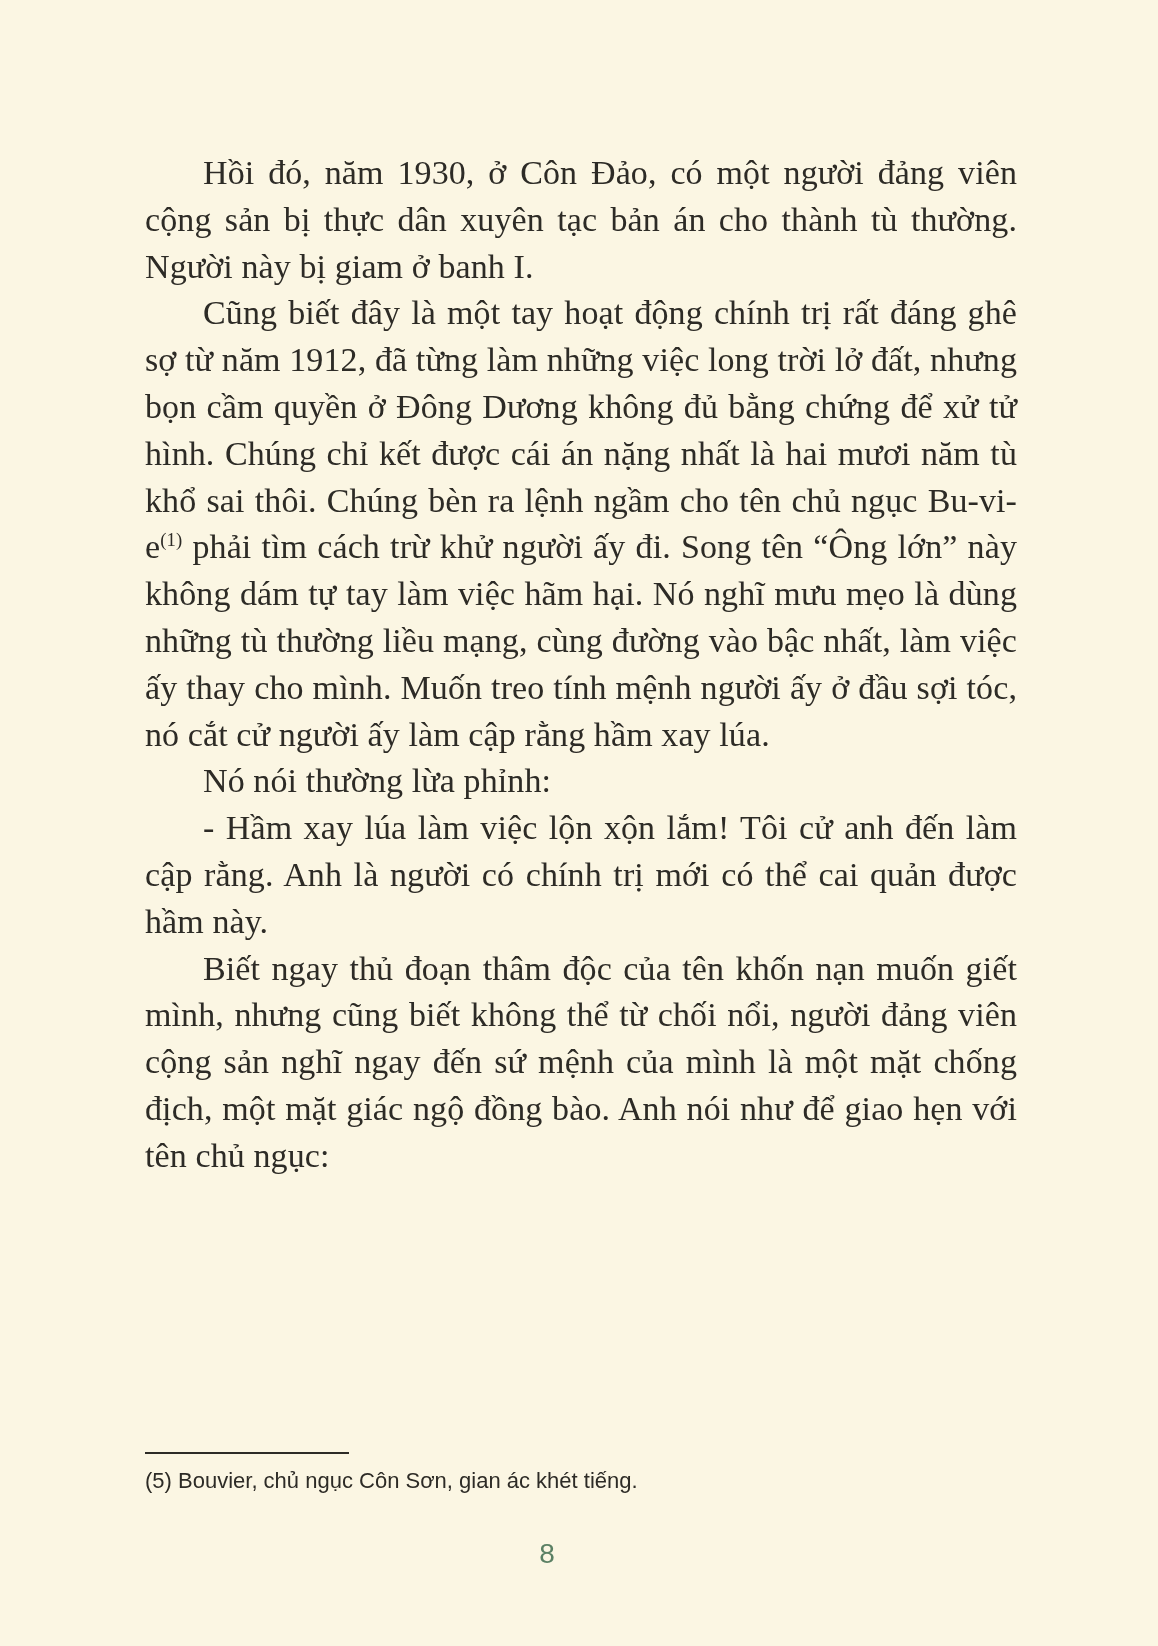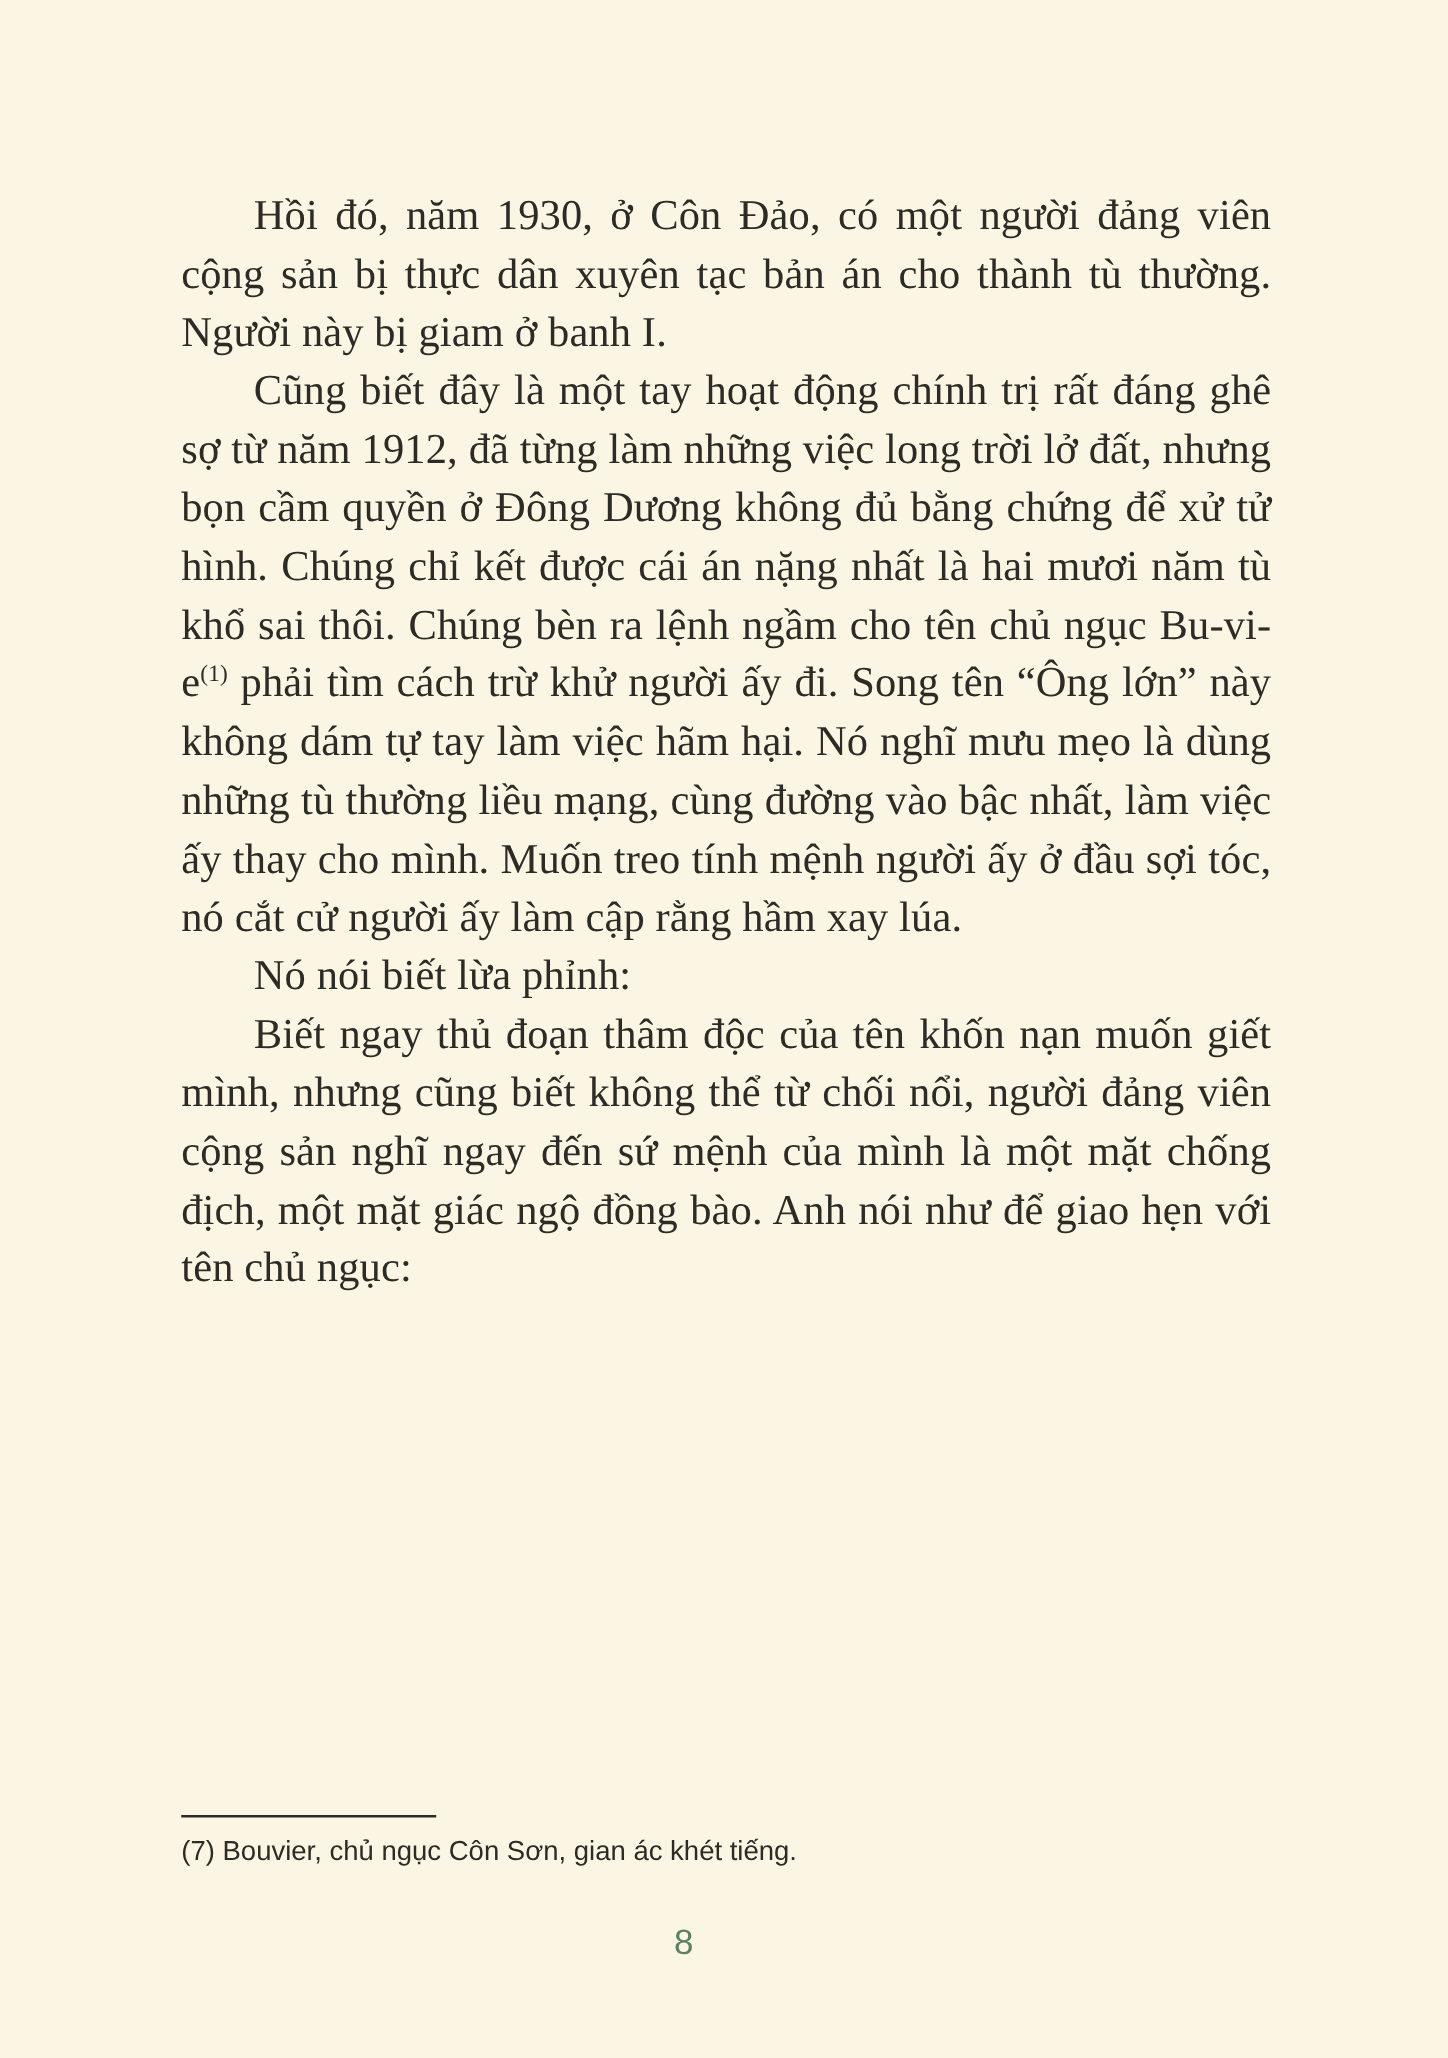--- a/index.html
+++ b/index.html
@@ -71,24 +71,25 @@
   }
 </style>
 </head>
 <body>
 
 <div class="page">
 
   <div class="text-block">
       <p class="para"><span>Hồi đó, năm 1930, ở Côn Đảo, có một người đảng viên cộng sản bị thực dân xuyên tạc bản án cho thành tù thường. Người này bị giam ở banh I.</span></p>
       <p class="para"><span>Cũng biết đây là một tay hoạt động chính trị rất đáng ghê sợ từ năm 1912, đã từng làm những việc long trời lở đất, nhưng bọn cầm quyền ở Đông Dương không đủ bằng chứng để xử tử hình. Chúng chỉ kết được cái án nặng nhất là hai mươi năm tù khổ sai thôi. Chúng bèn ra lệnh ngầm cho tên chủ ngục Bu-vi-e</span><sup>(1)</sup><span> phải tìm cách trừ khử người ấy đi. Song tên “Ông lớn” này không dám tự tay làm việc hãm hại. Nó nghĩ mưu mẹo là dùng những tù thường liều mạng, cùng đường vào bậc nhất, làm việc ấy thay cho mình. Muốn treo tính mệnh người ấy ở đầu sợi tóc, nó cắt cử người ấy làm cập rằng hầm xay lúa.</span></p>
-      <p class="para"><span>Nó nói biết lừa phỉnh:</span></p>
+      <p class="para"><span>Nó nói thường lừa phỉnh:</span></p>
+      <p class="para"><span>- Hầm xay lúa làm việc lộn xộn lắm! Tôi cử anh đến làm cập rằng. Anh là người có chính trị mới có thể cai quản được hầm này.</span></p>
       <p class="para"><span>Biết ngay thủ đoạn thâm độc của tên khốn nạn muốn giết mình, nhưng cũng biết không thể từ chối nổi, người đảng viên cộng sản nghĩ ngay đến sứ mệnh của mình là một mặt chống địch, một mặt giác ngộ đồng bào. Anh nói như để giao hẹn với tên chủ ngục:</span></p>
     </div>
 
   <div class="footnote-block">
     <div class="footnote-rule"></div>
-    <p class="footnote-text">(7) Bouvier, chủ ngục Côn Sơn, gian ác khét tiếng.</p>
+    <p class="footnote-text">(5) Bouvier, chủ ngục Côn Sơn, gian ác khét tiếng.</p>
   </div>
 
   <div class="page-number">8</div>
 
 </div>
 
 </body></html>

